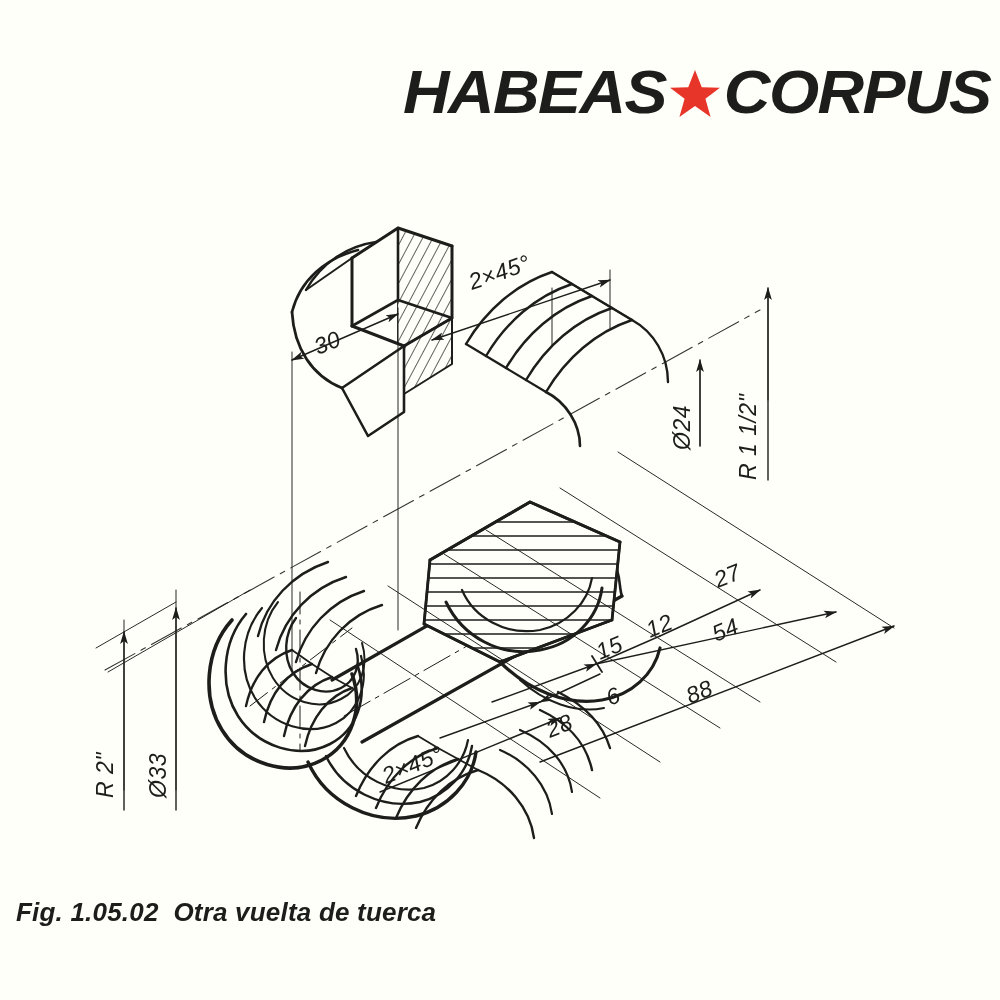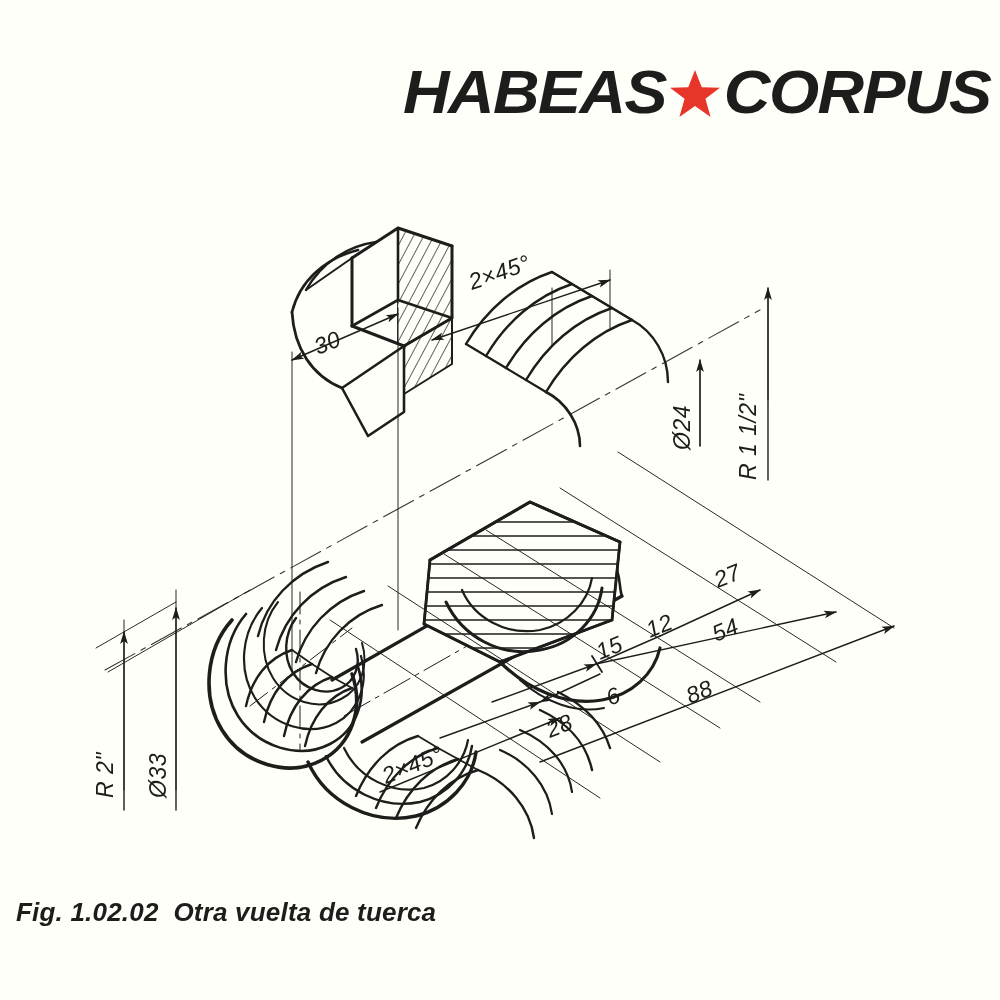--- a/index.html
+++ b/index.html
@@ -354,15 +354,15 @@
 
       <text class="lbl" x="718" y="438" transform="rotate(-22 718 438)">27</text>
 
       <text class="lbl" x="716" y="492" transform="rotate(-22 716 492)">54</text>
 
       <text class="lbl" x="690" y="554" transform="rotate(-22 690 554)">88</text>
     </g>
   </svg>
   </div>
 
-  <div id="caption">Fig. 1.02.02  Otra vuelta de tuerca</div>
+  <div id="caption">Fig. 1.05.02  Otra vuelta de tuerca</div>
 
 </div>
 
 </body></html>

